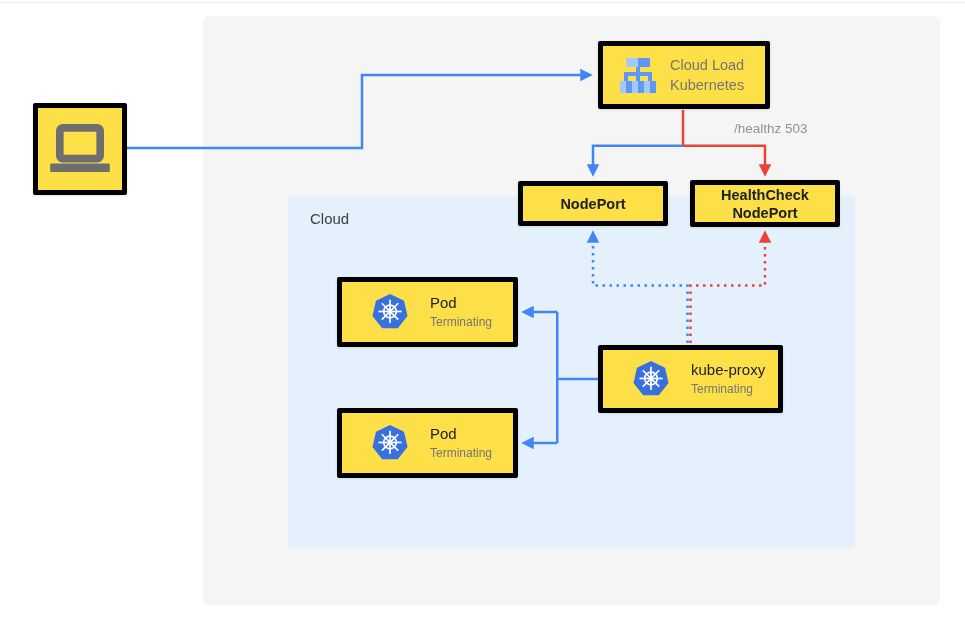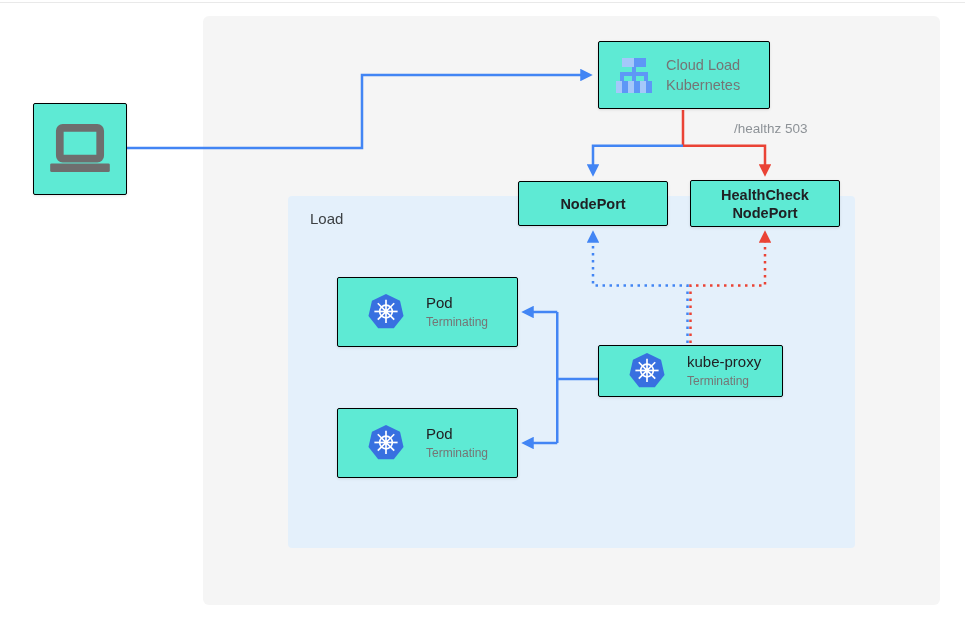--- a/index.html
+++ b/index.html
@@ -20,52 +20,52 @@
     position:absolute;left:22px;top:14px;font-size:15px;color:var(--c-text_dark,#3c4043);
   }
   svg.wires{position:absolute;left:0;top:0;z-index:1;}
   .st-blue{stroke:var(--c-blue,#4285f4);}
   .st-red{stroke:var(--c-red,#ea4335);}
   .f-blue{fill:var(--c-blue,#4285f4);}
   .f-red{fill:var(--c-red,#ea4335);}
   .wire{fill:none;stroke-width:2.5;}
   .dotted{stroke-dasharray:2.5 4.5;}
   .box{
-    position:absolute;background:#5eead4;border:1px solid #000000;
+    position:absolute;background:#fde047;border:5px solid #000000;
     box-shadow:0 1px 3px rgba(0,0,0,0.10);border-radius:2px;z-index:2;
     box-sizing:border-box;
   }
   .laptop-box{left:33px;top:103px;width:94px;height:92px;display:flex;align-items:center;justify-content:center;}
   .clb-box{left:598px;top:41px;width:172px;height:68px;display:flex;align-items:center;gap:12px;padding-left:15px;}
   .clb-text{font-size:14.5px;line-height:20px;color:var(--c-text_gray,#757575);}
   .port-box{display:flex;align-items:center;justify-content:center;text-align:center;
     font-weight:bold;font-size:14.5px;line-height:18px;color:#202124;}
   .nodeport-box{left:518px;top:181px;width:150px;height:45px;}
   .hc-box{left:690px;top:180px;width:150px;height:47px;}
   .entity-box{display:flex;align-items:center;gap:20px;padding-left:28px;}
   .pod1-box{left:337px;top:277px;width:181px;height:70px;}
   .pod2-box{left:337px;top:408px;width:181px;height:70px;}
-  .kp-box{left:598px;top:345px;width:185px;height:52px;}
+  .kp-box{left:598px;top:345px;width:185px;height:68px;}
   .entity-title{font-size:15px;color:#212124;line-height:21px;}
   .entity-sub{font-size:12px;color:var(--c-text_gray,#757575);line-height:19px;}
   .healthz-label{
     position:absolute;left:734px;top:121px;font-size:13.5px;font-weight:normal;
     color:#8d9297;z-index:2;
   }
   .icon-wrap{flex:0 0 auto;display:flex;align-items:center;justify-content:center;}
 </style>
 </head>
 <body>
 
 <div class="canvas">
   <div class="top-hairline"></div>
   <div class="panel"></div>
 
   <div class="nodes-group">
-    <div class="nodes-label">Load</div>
+    <div class="nodes-label">Cloud</div>
   </div>
 
   <svg class="wires" width="965" height="623" viewBox="0 0 965 623">
     <defs>
       <marker id="arrB" viewBox="0 0 10 10" refX="7" refY="5" markerWidth="5" markerHeight="5" orient="auto-start-reverse">
         <path d="M0,0 L10,5 L0,10 z" class="f-blue"></path>
       </marker>
       <marker id="arrR" viewBox="0 0 10 10" refX="7" refY="5" markerWidth="5" markerHeight="5" orient="auto-start-reverse">
         <path d="M0,0 L10,5 L0,10 z" class="f-red"></path>
       </marker>

